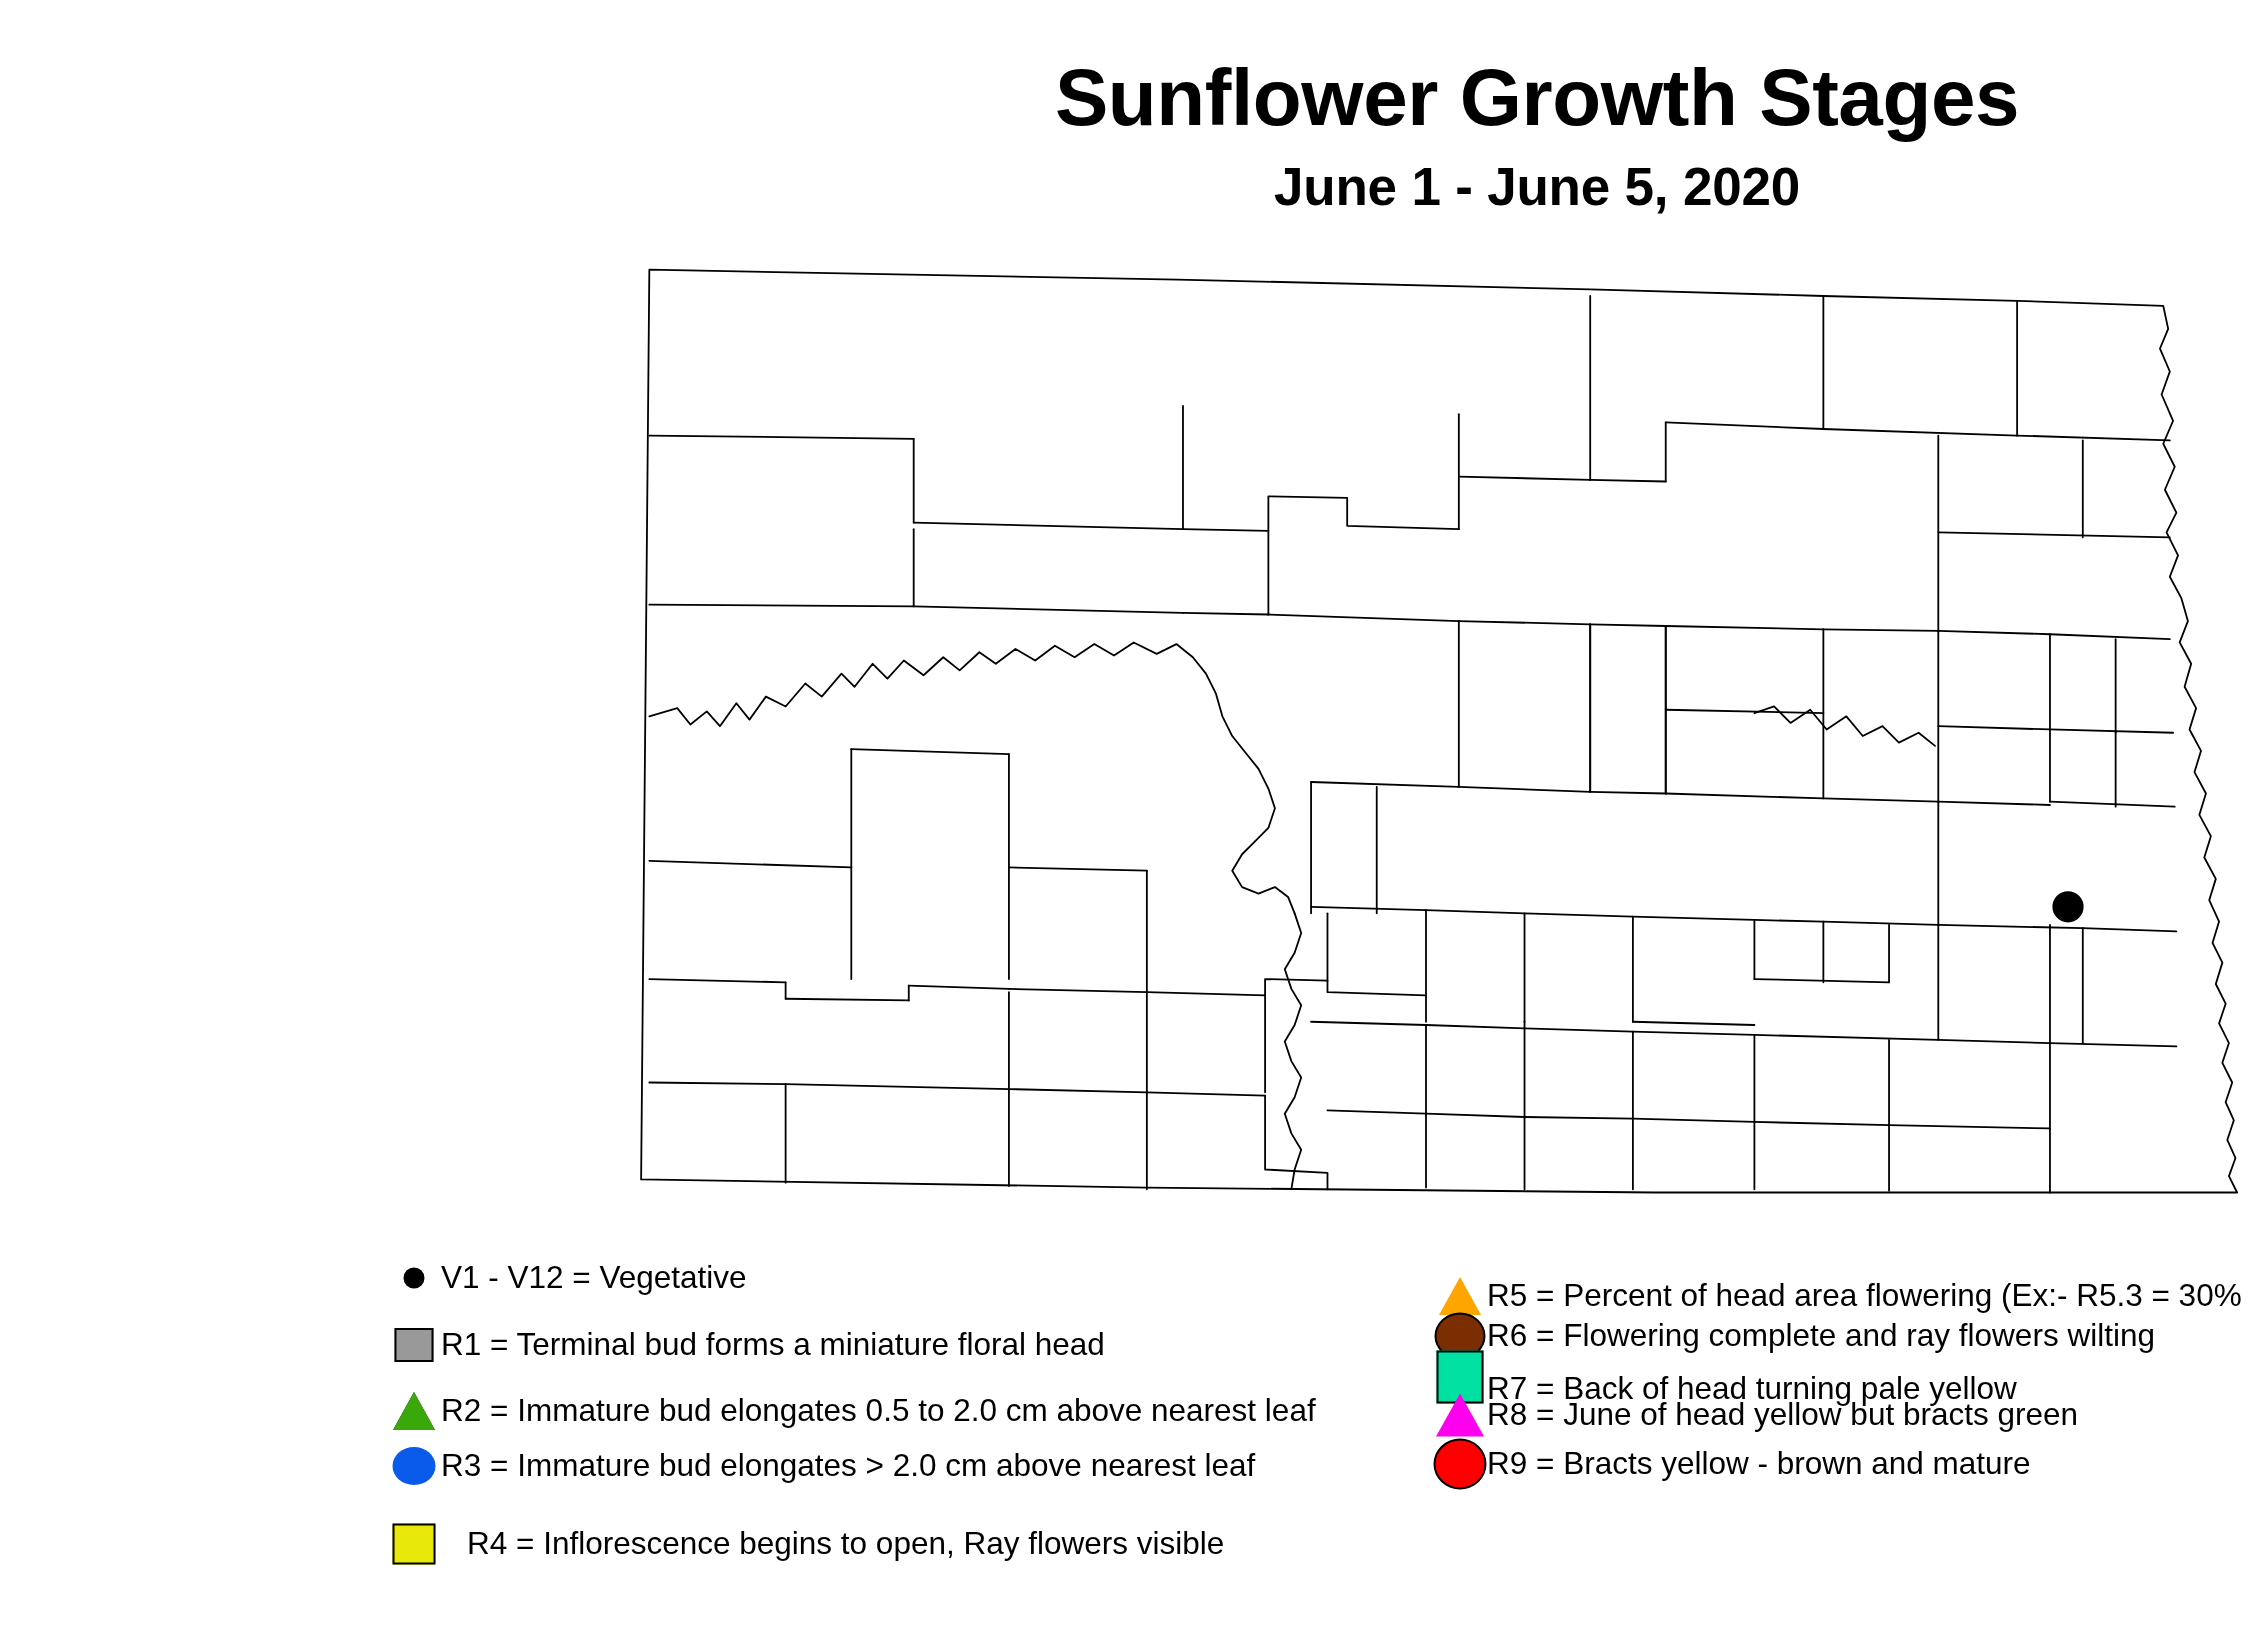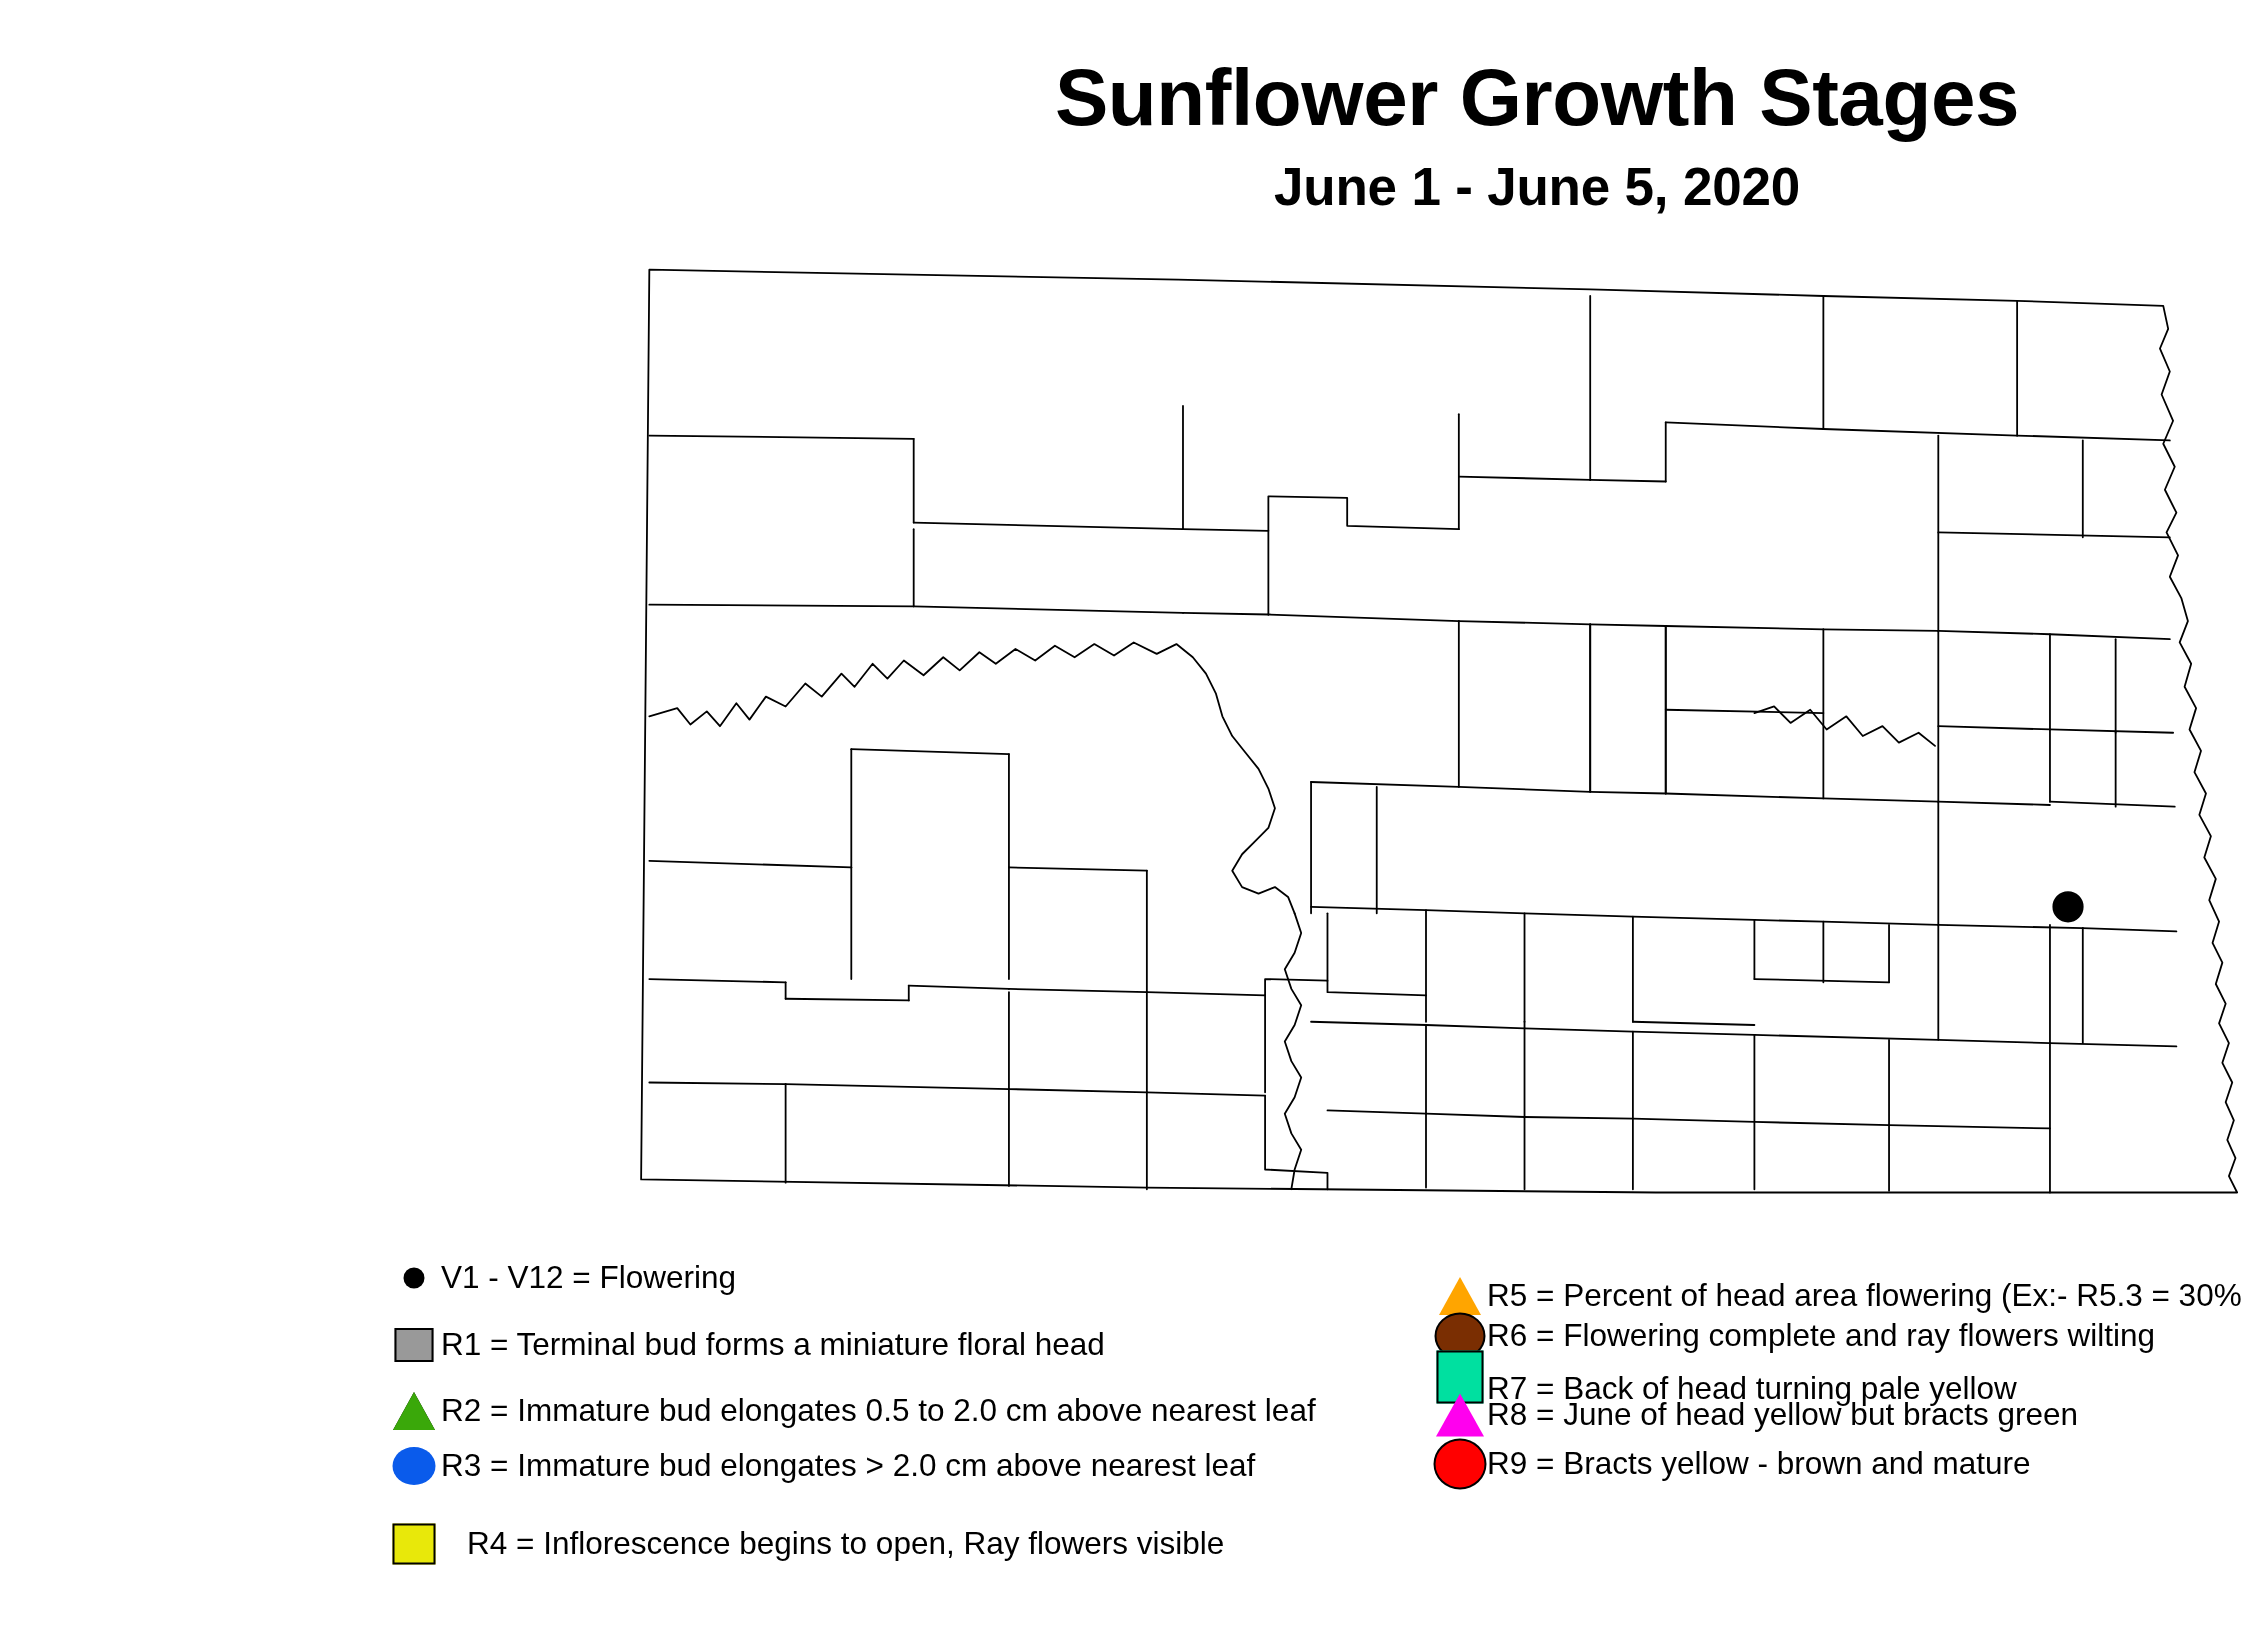--- a/index.html
+++ b/index.html
@@ -256,21 +256,21 @@
 </div>
 
 <div id="legend">
 
   <div class="legend-col" id="legend-col-left">
 
     <div class="legend-row" style="top:0px;">
       <span class="legend-marker">
         <span class="mk mk-circle" style="width:21px;height:21px;background:#000000;"></span>
       </span>
-      <span class="legend-label">V1 - V12 = Flowering</span>
+      <span class="legend-label">V1 - V12 = Vegetative</span>
     </div>
 
     <div class="legend-row" style="top:67px;">
       <span class="legend-marker">
         <span class="mk" style="width:35px;height:30px;background:#999999;border:2.2px solid #000;"></span>
       </span>
       <span class="legend-label">R1 = Terminal bud forms a miniature floral head</span>
     </div>
 
     <div class="legend-row" style="top:133px;">

